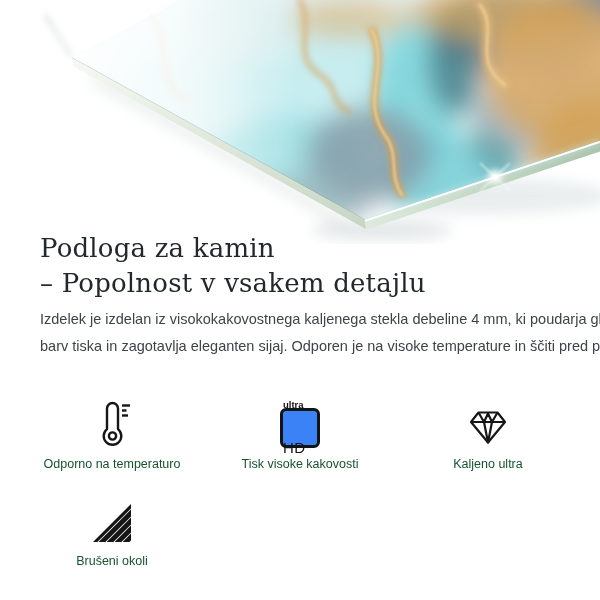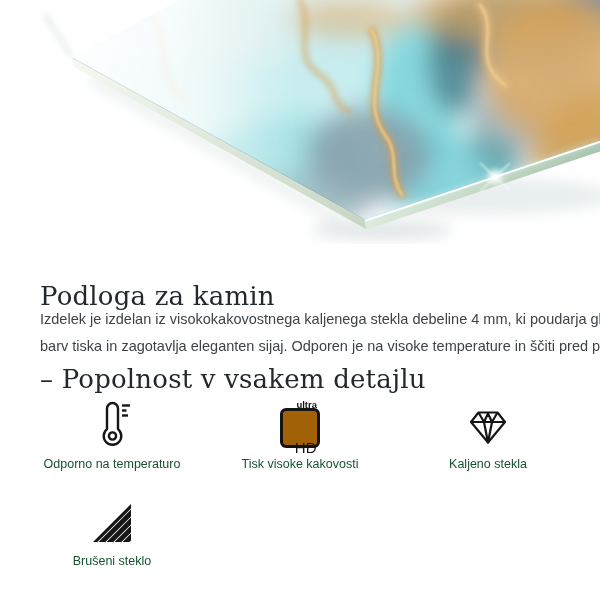--- a/index.html
+++ b/index.html
@@ -1,31 +1,31 @@
 <!DOCTYPE html>
 <html><head>
 <meta charset="utf-8">
 <style>
   html,body{margin:0;padding:0;background:#fff;}
   .page{position:relative;width:600px;height:600px;background:#ffffff;overflow:hidden;
         font-family:"Liberation Sans",sans-serif;}
   .hero{position:absolute;top:0;left:0;display:block;}
   .heading{position:absolute;left:40px;top:231px;font-family:"DejaVu Serif","Liberation Serif",serif;
            font-size:26px;line-height:35px;color:#23282d;font-weight:400;letter-spacing:.2px;}
-  .heading span{display:block;margin-top:48px;}
+  .heading span{display:block;}
   .para{position:absolute;left:40px;top:306px;width:545px;font-size:14.5px;line-height:27px;color:#3e4348;}
   .para span{display:block;white-space:nowrap;}
   .features{position:absolute;left:18px;top:398px;width:564px;display:grid;
             grid-template-columns:repeat(3,1fr);row-gap:24px;}
   .feature{display:flex;flex-direction:column;align-items:center;}
   .icon-wrap{height:50px;display:flex;align-items:flex-end;justify-content:center;}
   .feature-label{margin-top:9px;font-size:12.5px;color:#14532d;}
   .icon{stroke:#161616;fill:none;stroke-width:2.4;}
   .hd-box{width:34px;height:34px;border:3px solid #131313;border-radius:6px;display:flex;
-          flex-direction:column;align-items:flex-end;justify-content:center;color:#131313;background:#a16207;gap:30px;}
+          flex-direction:column;align-items:flex-start;justify-content:center;color:#131313;background:#3b82f6;gap:30px;}
   .hd-top{font-size:9.5px;font-weight:700;line-height:10px;}
   .hd-bottom{font-size:15px;font-weight:400;line-height:16px;letter-spacing:.3px;}
 </style>
 </head>
 <body>
 
 <div class="page">
 
   <svg class="hero" width="600" height="244" viewBox="0 0 600 244" aria-hidden="true">
     <defs>
@@ -160,38 +160,38 @@
 
     <div class="feature">
       <div class="icon-wrap">
         <svg class="icon" width="44" height="42" viewBox="0 0 44 42" style="stroke-width:2.2">
           <path d="M5,16 L12.5,6.5 L31.5,6.5 L39,16 L22,36.5 Z" stroke-linejoin="round"></path>
           <path d="M5,16 L39,16"></path>
           <path d="M12.5,6.5 L18,16 L22,7.5 L26,16 L31.5,6.5" stroke-linejoin="round"></path>
           <path d="M18,16 L22,36.5 L26,16" stroke-linejoin="round"></path>
         </svg>
       </div>
-      <span class="feature-label">Kaljeno stekla</span>
+      <span class="feature-label">Kaljeno ultra</span>
     </div>
 
     <div class="feature">
       <div class="icon-wrap">
         <svg width="44" height="44" viewBox="0 0 44 44">
           <defs>
               <clipPath id="triClip">
                 <polygon points="3,41 41,3 41,41"></polygon>
               </clipPath>
             </defs>
           <g clip-path="url(#triClip)" stroke="#161616" stroke-width="4.8">
             <line x1="0" y1="45" x2="45" y2="0"></line>
             <line x1="8" y1="45" x2="45" y2="8"></line>
             <line x1="16" y1="45" x2="45" y2="16"></line>
             <line x1="24" y1="45" x2="45" y2="24"></line>
             <line x1="32" y1="45" x2="45" y2="32"></line>
           </g>
         </svg>
       </div>
-      <span class="feature-label">Brušeni steklo</span>
+      <span class="feature-label">Brušeni okoli</span>
     </div>
 
 
   </div>
 </div>
 
 </body></html>

